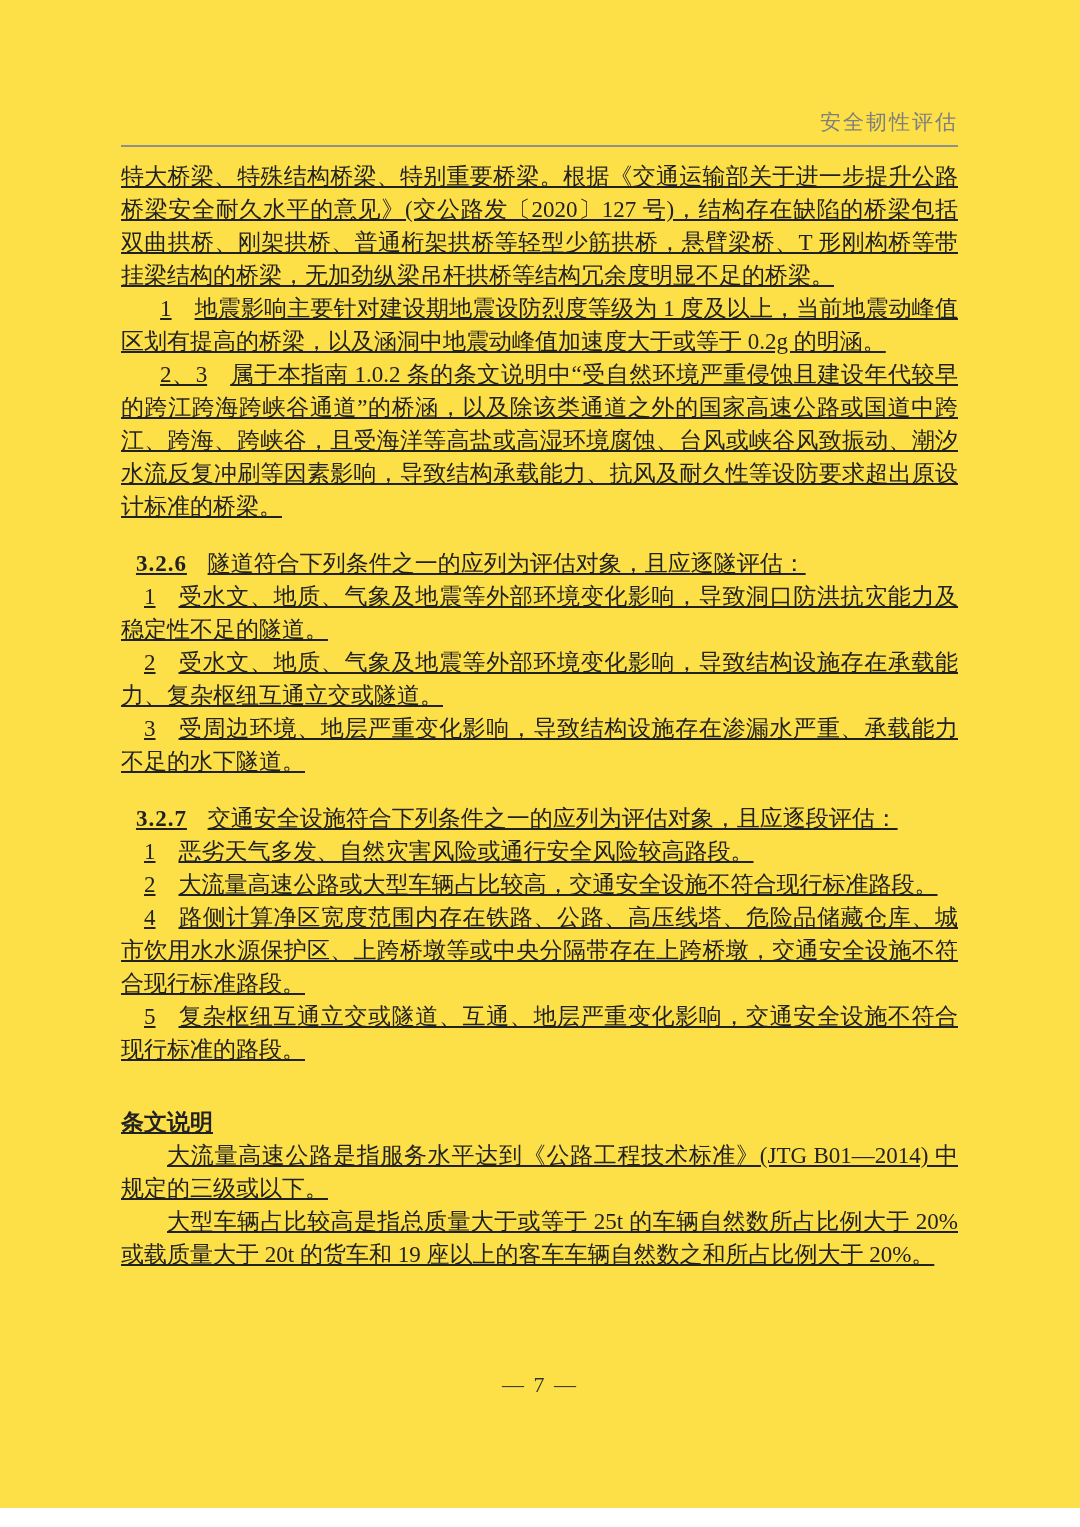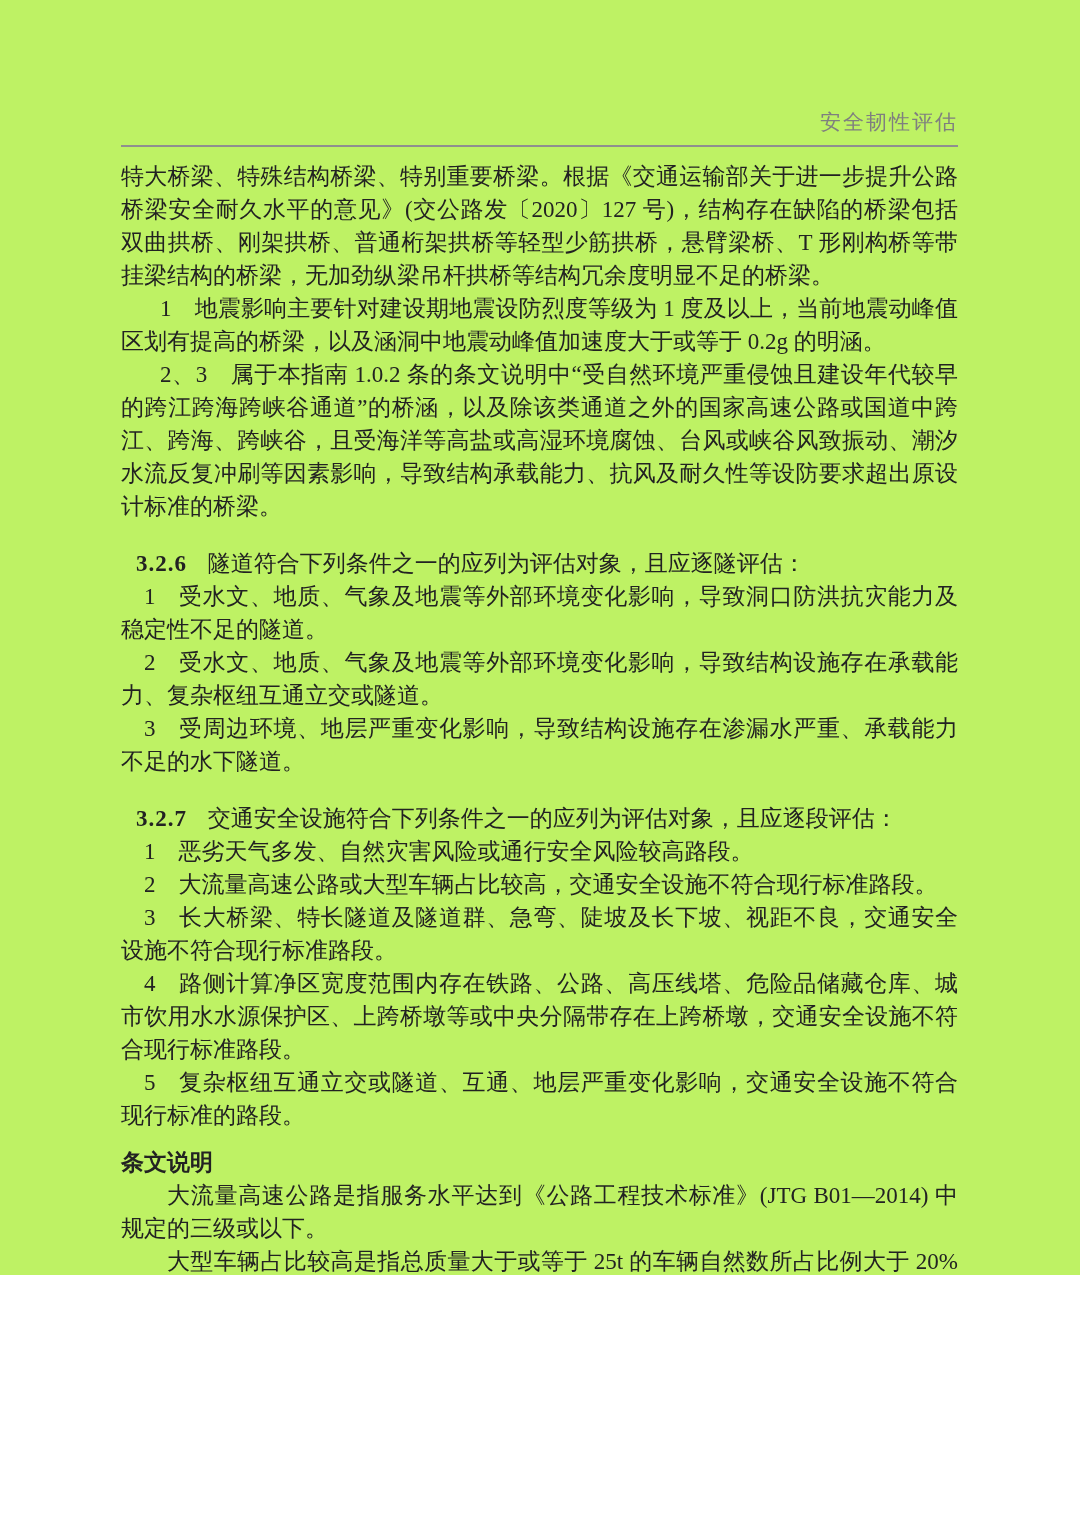--- a/index.html
+++ b/index.html
@@ -3,22 +3,22 @@
 <meta charset="utf-8">
 <style>
   html, body {
     margin: 0;
     padding: 0;
     background: #ffffff;
   }
   .page {
     position: relative;
     width: 1080px;
-    height: 1275px;
-    background: #bef264;
+    height: 1508px;
+    background: #fde047;
     font-family: "Liberation Serif", serif;
     color: #222222;
     overflow: hidden;
   }
   
   .header {
     position: absolute;
     left: 121px;
     right: 122px;
     top: 108px;
@@ -35,28 +35,28 @@
   
   .content {
     position: absolute;
     left: 121px;
     right: 122px;
     top: 160px;
     font-size: 23px;
     line-height: 33px;
     text-align: justify;
   }
-  .para { margin: 0; }
+  .para { margin: 0; text-decoration: underline; }
   .p-cont   { text-indent: 0; }
   .p-item-k { text-indent: 1.7em; }  
   .p-item   { text-indent: 1em; }    
   .p-expl   { text-indent: 2em; }    
   .p-sec    { text-indent: 0.65em; margin-top: 24px; } 
   .expl-heading {
-    margin: 14px 0 0 0;
+    margin: 40px 0 0 0;
     font-weight: 700;
     text-indent: 0;
   }
   .inum  { margin-right: 1em; }
   .secnum {
     font-weight: 700;
     margin-right: 0.9em;
     letter-spacing: 1px;
   }
   
@@ -91,21 +91,20 @@
     <p class="para p-sec"><span class="secnum">3.2.6</span><span>隧道符合下列条件之一的应列为评估对象，且应逐隧评估：</span></p>
 
     <p class="para p-item"><span class="inum">1</span><span>受水文、地质、气象及地震等外部环境变化影响，导致洞口防洪抗灾能力及稳定性不足的隧道。</span></p>
     <p class="para p-item"><span class="inum">2</span><span>受水文、地质、气象及地震等外部环境变化影响，导致结构设施存在承载能力、复杂枢纽互通立交或隧道。</span></p>
     <p class="para p-item"><span class="inum">3</span><span>受周边环境、地层严重变化影响，导致结构设施存在渗漏水严重、承载能力不足的水下隧道。</span></p>
 
     <p class="para p-sec"><span class="secnum">3.2.7</span><span>交通安全设施符合下列条件之一的应列为评估对象，且应逐段评估：</span></p>
 
     <p class="para p-item"><span class="inum">1</span><span>恶劣天气多发、自然灾害风险或通行安全风险较高路段。</span></p>
     <p class="para p-item"><span class="inum">2</span><span>大流量高速公路或大型车辆占比较高，交通安全设施不符合现行标准路段。</span></p>
-    <p class="para p-item"><span class="inum">3</span><span>长大桥梁、特长隧道及隧道群、急弯、陡坡及长下坡、视距不良，交通安全设施不符合现行标准路段。</span></p>
     <p class="para p-item"><span class="inum">4</span><span>路侧计算净区宽度范围内存在铁路、公路、高压线塔、危险品储藏仓库、城市饮用水水源保护区、上跨桥墩等或中央分隔带存在上跨桥墩，交通安全设施不符合现行标准路段。</span></p>
     <p class="para p-item"><span class="inum">5</span><span>复杂枢纽互通立交或隧道、互通、地层严重变化影响，交通安全设施不符合现行标准的路段。</span></p>
 
     <p class="para expl-heading">条文说明</p>
 
     <p class="para p-expl">大流量高速公路是指服务水平达到《公路工程技术标准》(JTG B01—2014) 中规定的三级或以下。</p>
     <p class="para p-expl">大型车辆占比较高是指总质量大于或等于 25t 的车辆自然数所占比例大于 20%或载质量大于 20t 的货车和 19 座以上的客车车辆自然数之和所占比例大于 20%。</p>
 
 
   </div>

